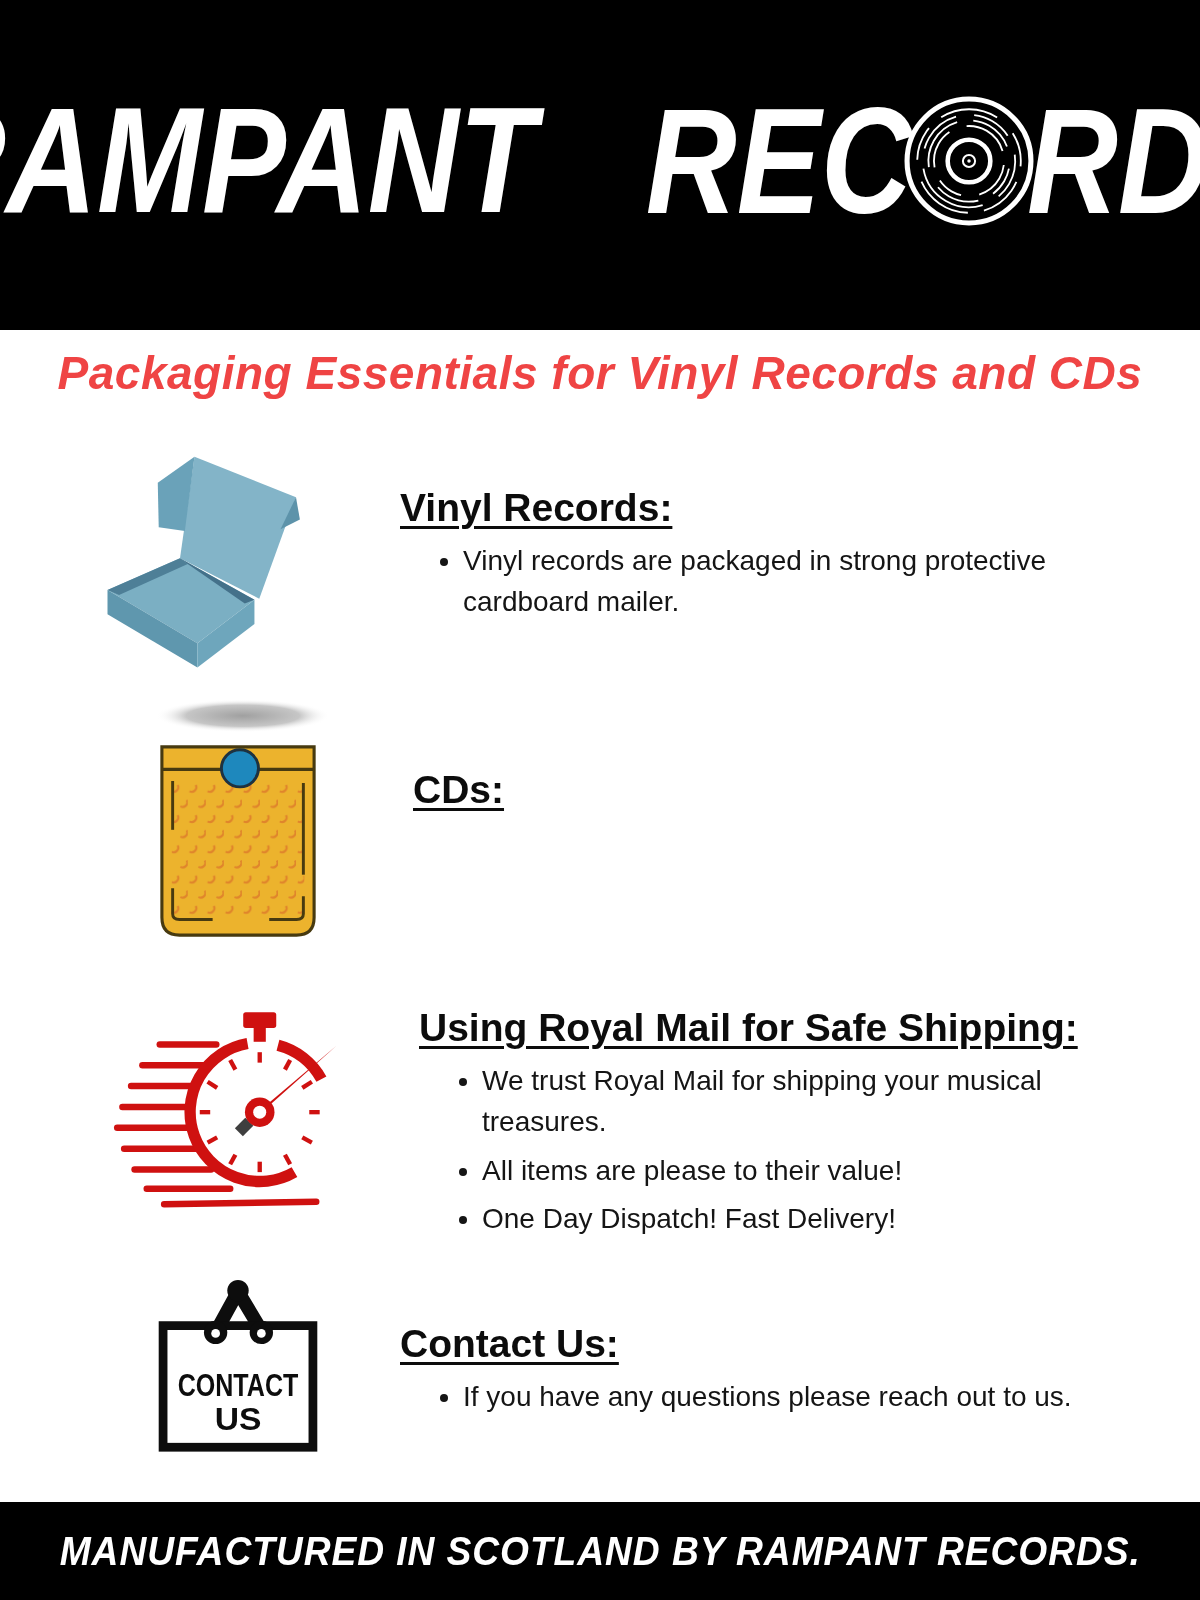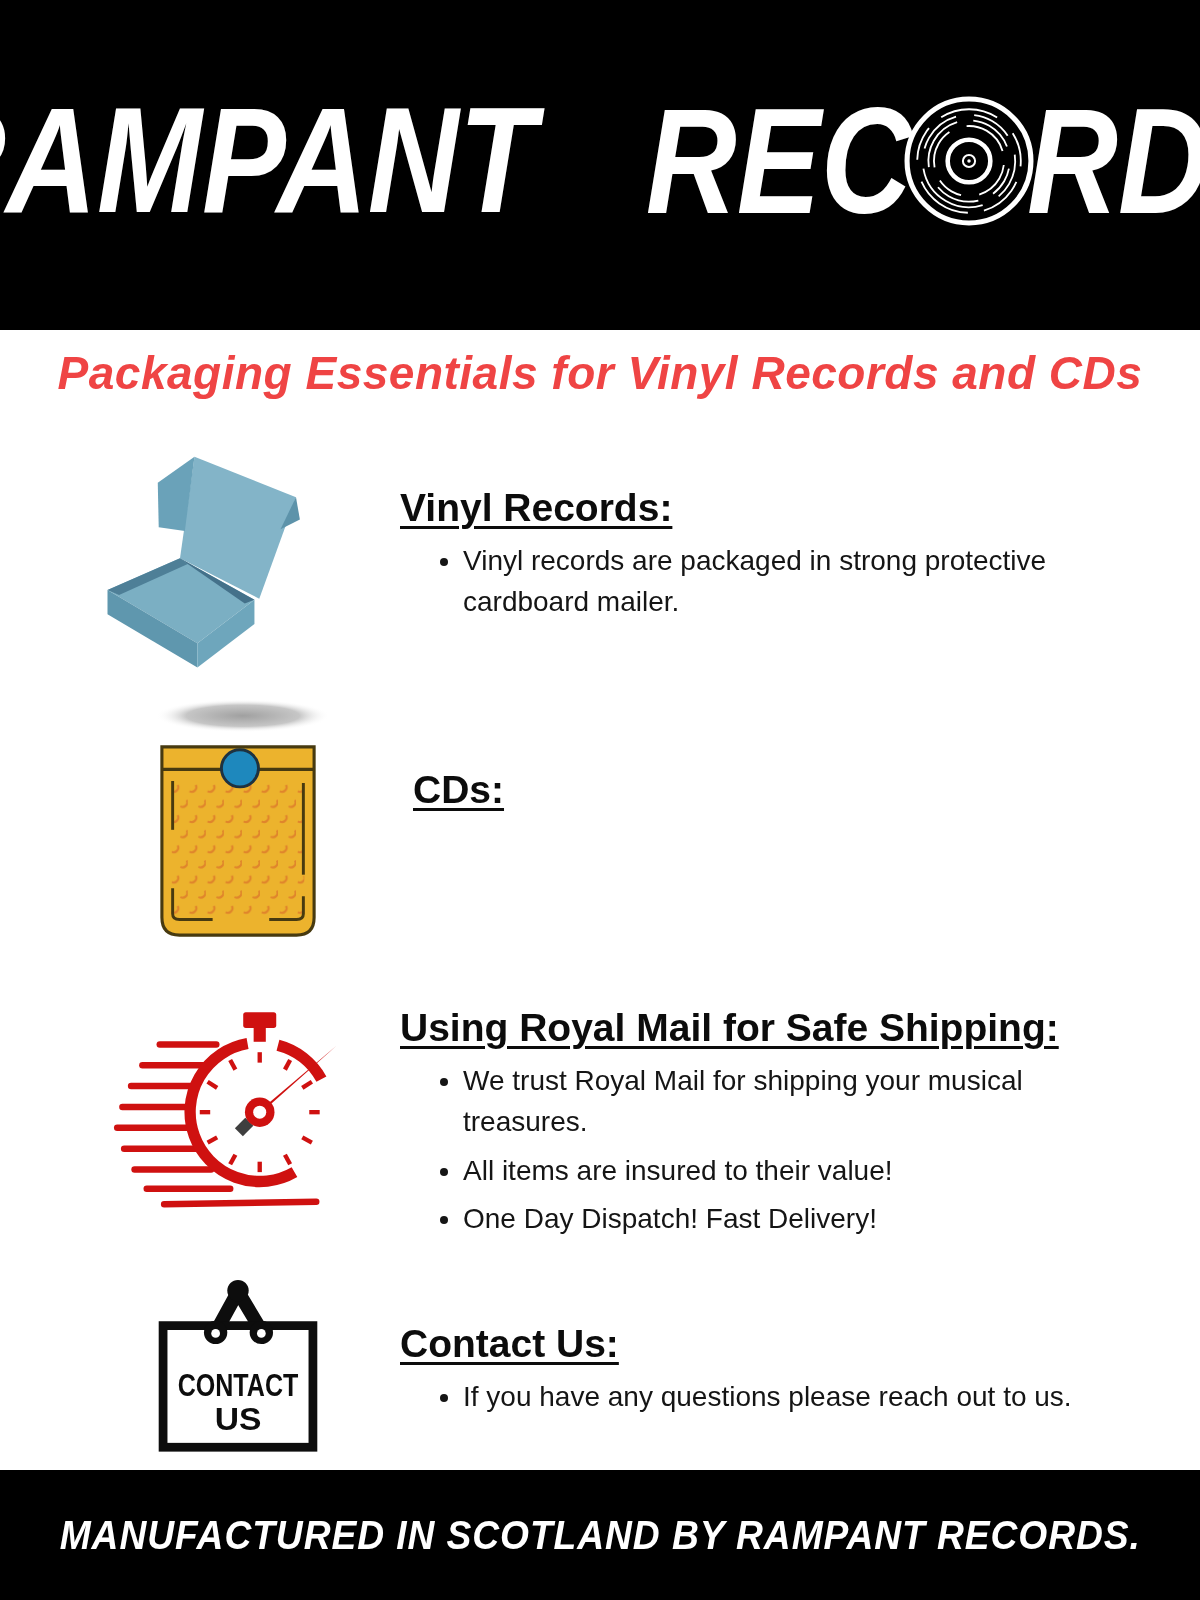--- a/index.html
+++ b/index.html
@@ -36,36 +36,36 @@
   .row { display:flex; align-items:flex-start; }
   .icon-col { width:380px; flex:0 0 380px; display:flex; justify-content:center;text-align:center; }
   .icon-col svg { margin-left:55px; }
   .text-col { flex:1 1 auto; max-width:720px; }
   .row-1 { margin-top:42px; }
   .row-2 { margin-top:0px;gap:13px; }
   .row-3 { margin-top:48px; }
   .row-4 { margin-top:36px; }
   .pad-1 { padding-top:44px; }
   .pad-2 { padding-top:26px; }
-  .pad-3 { padding-top:16px; }
+  .pad-3 { padding-top:16px;margin-left:19px; }
   .pad-4 { padding-top:46px; }
 
   .section-heading {
     margin:0; font-size:39px; font-weight:bold; color:#0c0c0c;
     text-decoration:underline; text-decoration-thickness:2.5px; text-underline-offset:5px;
   }
   .bullets {
     margin:10px 0 0 0; padding-left:63px; list-style:disc outside;
     font-size:28px; line-height:1.48; color:#151515;
   }
   .bullets li + li { margin-top:7px; }
 
   
   .footer {
-    position:absolute; left:0; right:0; bottom:0; height:130px; background:#000;
+    position:absolute; left:0; right:0; bottom:0; height:98px; background:#000;
     display:flex; align-items:center; justify-content:center;
   }
   .footer-text {
     color:#fff; font-size:40px; font-weight:bold; font-style:italic;
     letter-spacing:1px; white-space:nowrap; transform:scaleX(0.93);
   }
 
   svg text { font-family:"Liberation Sans", sans-serif; font-weight:bold; }
 </style>
 </head>
@@ -201,21 +201,21 @@
           <polygon points="161,146 179,134 259,63" fill="#cf1110"></polygon>
 
           <circle cx="170" cy="140" r="17" fill="#cf1110"></circle>
           <circle cx="170" cy="140" r="7.5" fill="#ffffff"></circle>
         </svg>
       </div>
       <div class="text-col pad-3">
         <h2 class="section-heading">Using Royal Mail for Safe Shipping:</h2>
         <ul class="bullets">
           <li>We trust Royal Mail for shipping your musical treasures.</li>
-          <li>All items are insured to their value!</li>
+          <li>All items are please to their value!</li>
           <li>One Day Dispatch! Fast Delivery!</li>
         </ul>
       </div>
     </section>
 
     <section class="row row-4">
       <div class="icon-col">
         <svg width="196" height="180" viewBox="0 0 200 185" aria-hidden="true">
 
           <path d="M100,16 L78,56" stroke="#0d0d0d" stroke-width="14" stroke-linecap="round" fill="none"></path>

